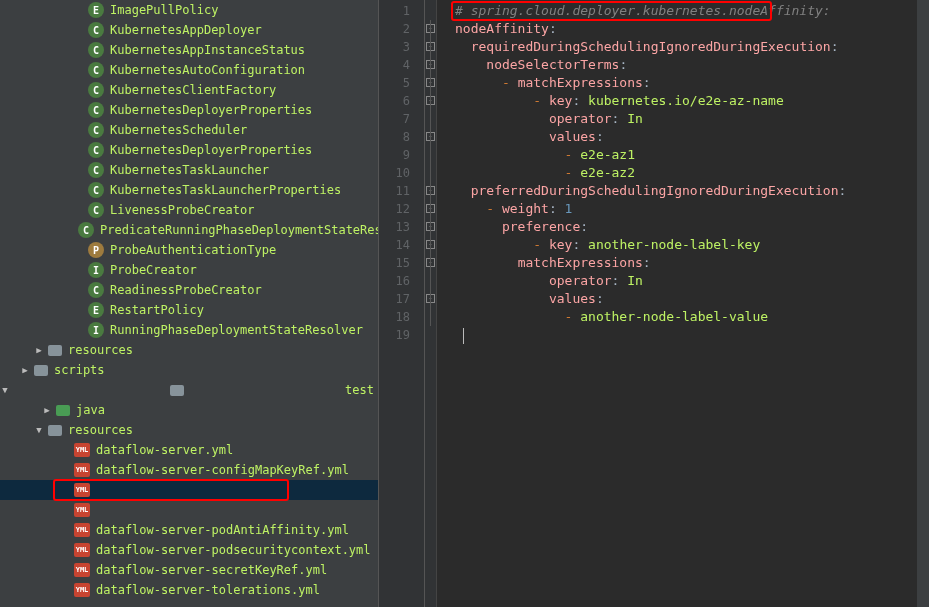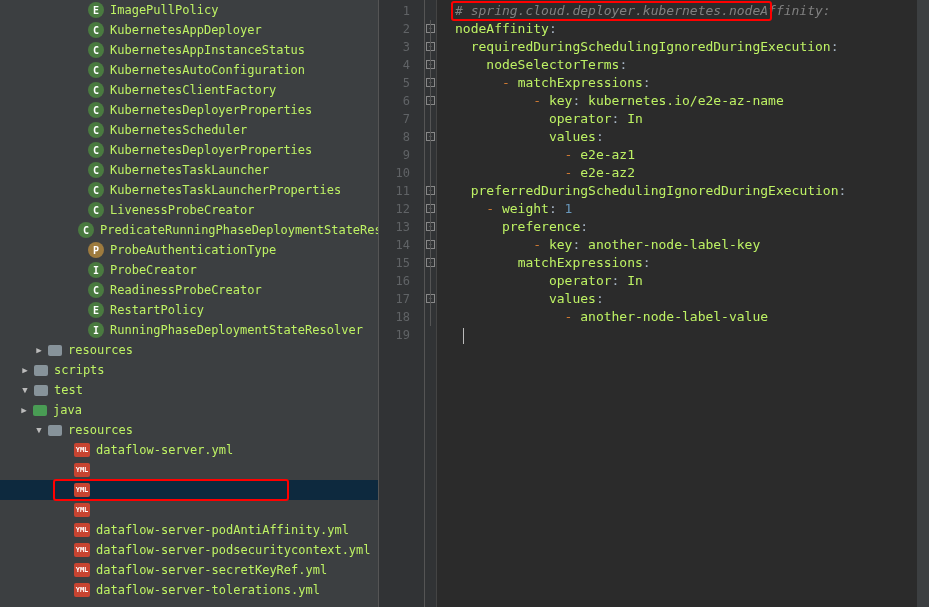--- a/index.html
+++ b/index.html
@@ -123,21 +123,21 @@
       position: absolute;
       left: -4px;
       right: 145px;
       top: -1px;
       bottom: -1px;
       border: 2px solid #ff0000;
       border-radius: 3px;
       pointer-events: none;
     }
     .c-comment { color: #808080; font-style: italic; }
-    .c-key { color: #bef264; }
+    .c-key { color: #fca5a5; }
     .c-value { color: #bef264; }
     .c-dash { color: #cc7832; }
     .c-number { color: #6897bb; }
     .fold-column {
       width: 12px;
       background: #313335;
       border-right: 1px solid #444;
       flex-shrink: 0;
       position: relative;
     }
@@ -266,43 +266,44 @@
       <div class="tree-item" style="padding-left: 34px;">
         <span class="expand-arrow collapsed"></span>
         <span class="file-icon icon-folder"></span>
         <span class="tree-label">resources</span>
       </div>
       <div class="tree-item" style="padding-left: 20px;">
         <span class="expand-arrow collapsed"></span>
         <span class="file-icon icon-folder"></span>
         <span class="tree-label">scripts</span>
       </div>
-      <div class="tree-item" style="padding-left: 20px;">
+      <div class="tree-item" style=" justify-content: space-between;">
         <span class="expand-arrow expanded"></span>
         <span class="file-icon icon-folder"></span>
         <span class="tree-label">test</span>
       </div>
-      <div class="tree-item" style="padding-left: 19px;">
+      <div class="tree-item" style="padding-left: 42px;">
         <span class="expand-arrow collapsed"></span>
         <span class="file-icon icon-folder-test"></span>
         <span class="tree-label">java</span>
       </div>
       <div class="tree-item" style="padding-left: 34px;">
         <span class="expand-arrow expanded"></span>
         <span class="file-icon icon-folder-resources"></span>
         <span class="tree-label">resources</span>
       </div>
       <div class="tree-item" style="padding-left: 60px;">
         <span class="expand-arrow none"></span>
         <span class="file-icon icon-yml">YML</span>
         <span class="tree-label">dataflow-server.yml</span>
       </div>
       <div class="tree-item" style="padding-left: 60px;">
         <span class="expand-arrow none"></span>
         <span class="file-icon icon-yml">YML</span>
+        <span class="tree-label">dataflow-server-configMapKeyRef.yml</span>
       </div>
       <div class="tree-item selected highlighted" style="padding-left: 60px;">
         <span class="expand-arrow none"></span>
         <span class="file-icon icon-yml">YML</span>
       </div>
       <div class="tree-item" style="padding-left: 60px;">
         <span class="expand-arrow none"></span>
         <span class="file-icon icon-yml">YML</span>
       </div>
       <div class="tree-item" style="padding-left: 60px;">

